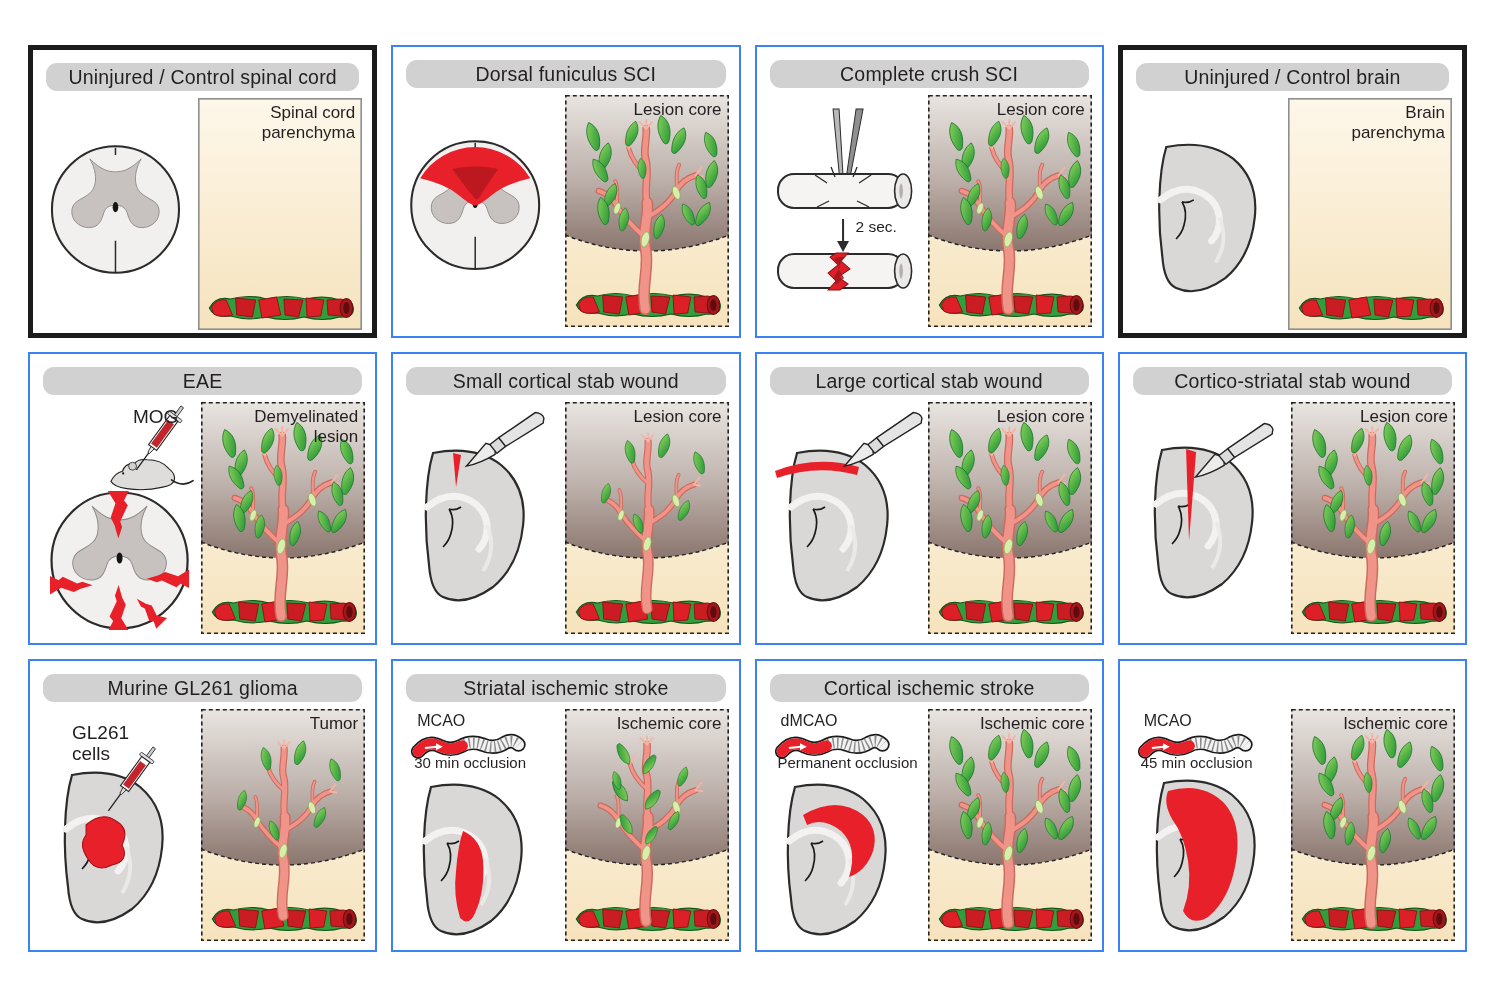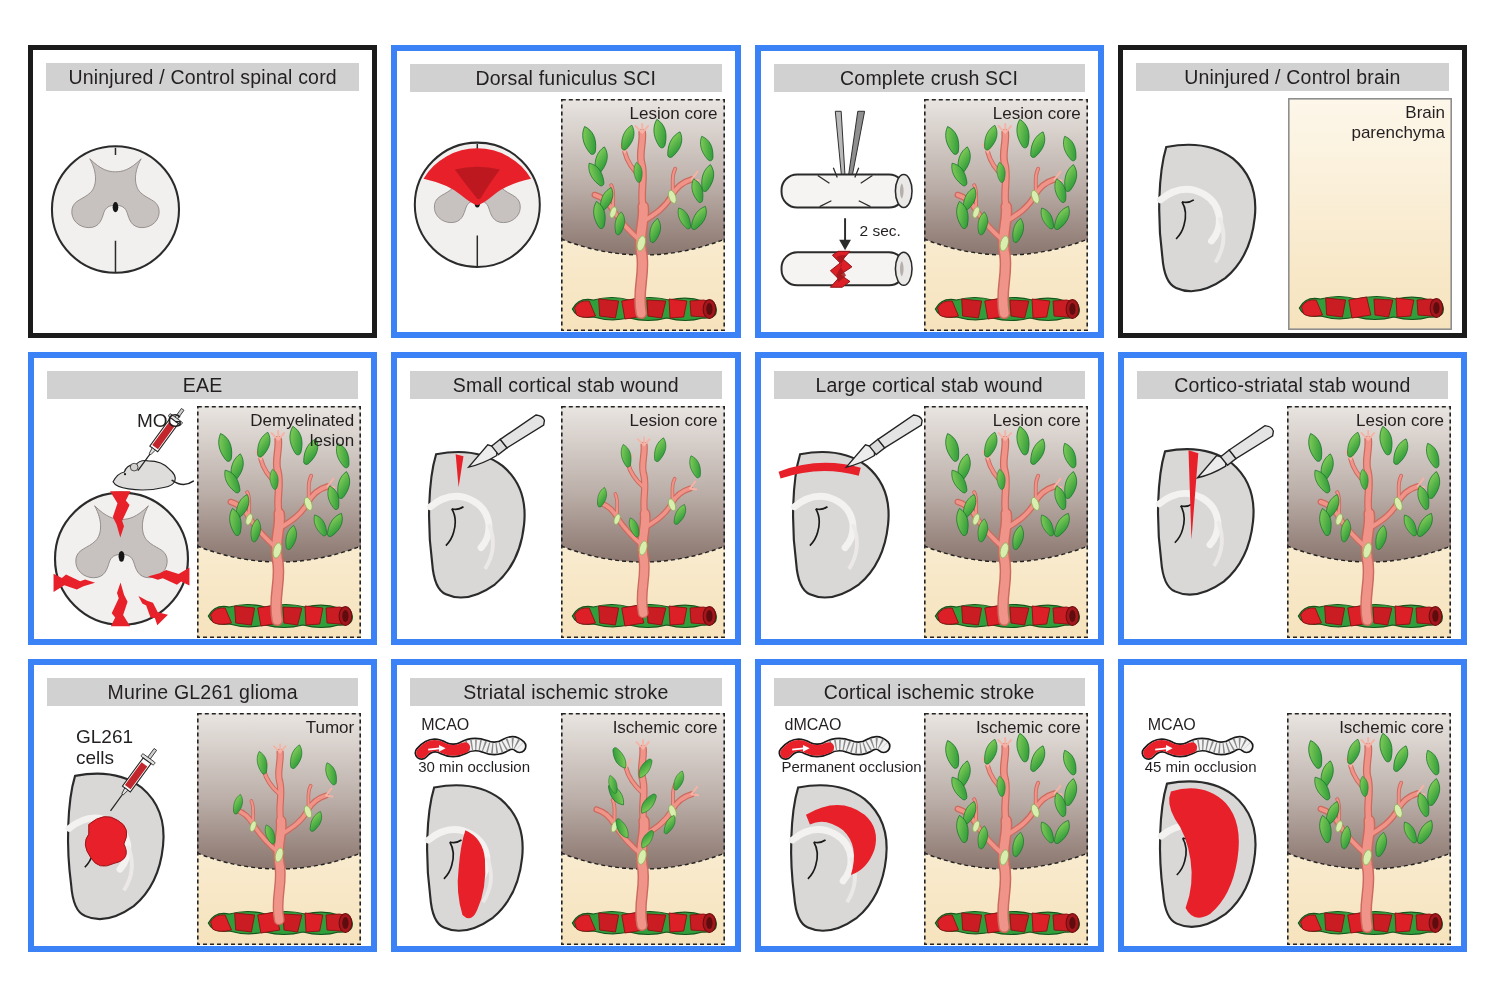--- a/index.html
+++ b/index.html
@@ -4,26 +4,26 @@
 <style>
   html,body{margin:0;padding:0;}
   body{
     width:1500px;height:1000px;background:#ffffff;position:relative;overflow:hidden;
     font-family:"Liberation Sans", sans-serif;color:#231f20;
   }
   .grid{
     position:absolute;left:28px;top:45px;width:1439px;height:907px;
     display:grid;grid-template-columns:repeat(4,1fr);grid-template-rows:repeat(3,1fr);gap:14px;
   }
-  .panel{position:relative;border:6px solid #3b82f6;background:#fff;box-sizing:border-box;}
+  .panel{position:relative;border:2px solid #3b82f6;background:#fff;box-sizing:border-box;}
   .panel.control{border:5px solid #1b1b1b;}
   .titlebar{
     position:absolute;left:13px;right:13px;top:13px;height:28px;background:#d1d1d1;
     display:flex;align-items:center;justify-content:center;
-    font-size:19.5px;letter-spacing:.2px;color:#231f20;white-space:nowrap;
+    font-size:19.5px;letter-spacing:.2px;color:#231f20;white-space:nowrap;border-radius:11px;
   }
   .illu{position:absolute;left:0;top:0;width:100%;height:100%;}
   .inset{position:absolute;right:10px;top:48px;width:164px;height:232px;}
   .inset svg{position:absolute;left:0;top:0;width:100%;height:100%;}
   .inset-label{
     position:absolute;top:5px;right:7px;max-width:120px;text-align:right;
     font-size:17px;line-height:1.15;color:#231f20;
   }
   .ann{position:absolute;color:#231f20;}
   .ann.model{font-size:16px;}
@@ -250,20 +250,26 @@
 </defs>
 </svg>
 
 <div class="grid">
 
   <section class="panel control">
     <div class="titlebar">Uninjured / Control spinal cord</div>
     <svg class="illu" viewBox="0 0 345 289" preserveAspectRatio="none">
       <use href="#cordSection" transform="translate(15,94) scale(0.95)"></use>
     </svg>
+    <div class="inset">
+      <svg viewBox="0 0 164 232" preserveAspectRatio="none">
+          <use href="#insetControlG"></use>
+        </svg>
+      <div class="inset-label">Spinal cord parenchyma</div>
+    </div>
   </section>
 
   <section class="panel">
     <div class="titlebar">Dorsal funiculus SCI</div>
     <svg class="illu" viewBox="0 0 345 289" preserveAspectRatio="none">
       <use href="#cordSection" transform="translate(14,90) scale(0.94)"></use>
       <use href="#dorsalLesion" transform="translate(14,90) scale(0.94)"></use>
     </svg>
     <div class="inset">
       <svg viewBox="0 0 164 232" preserveAspectRatio="none">

